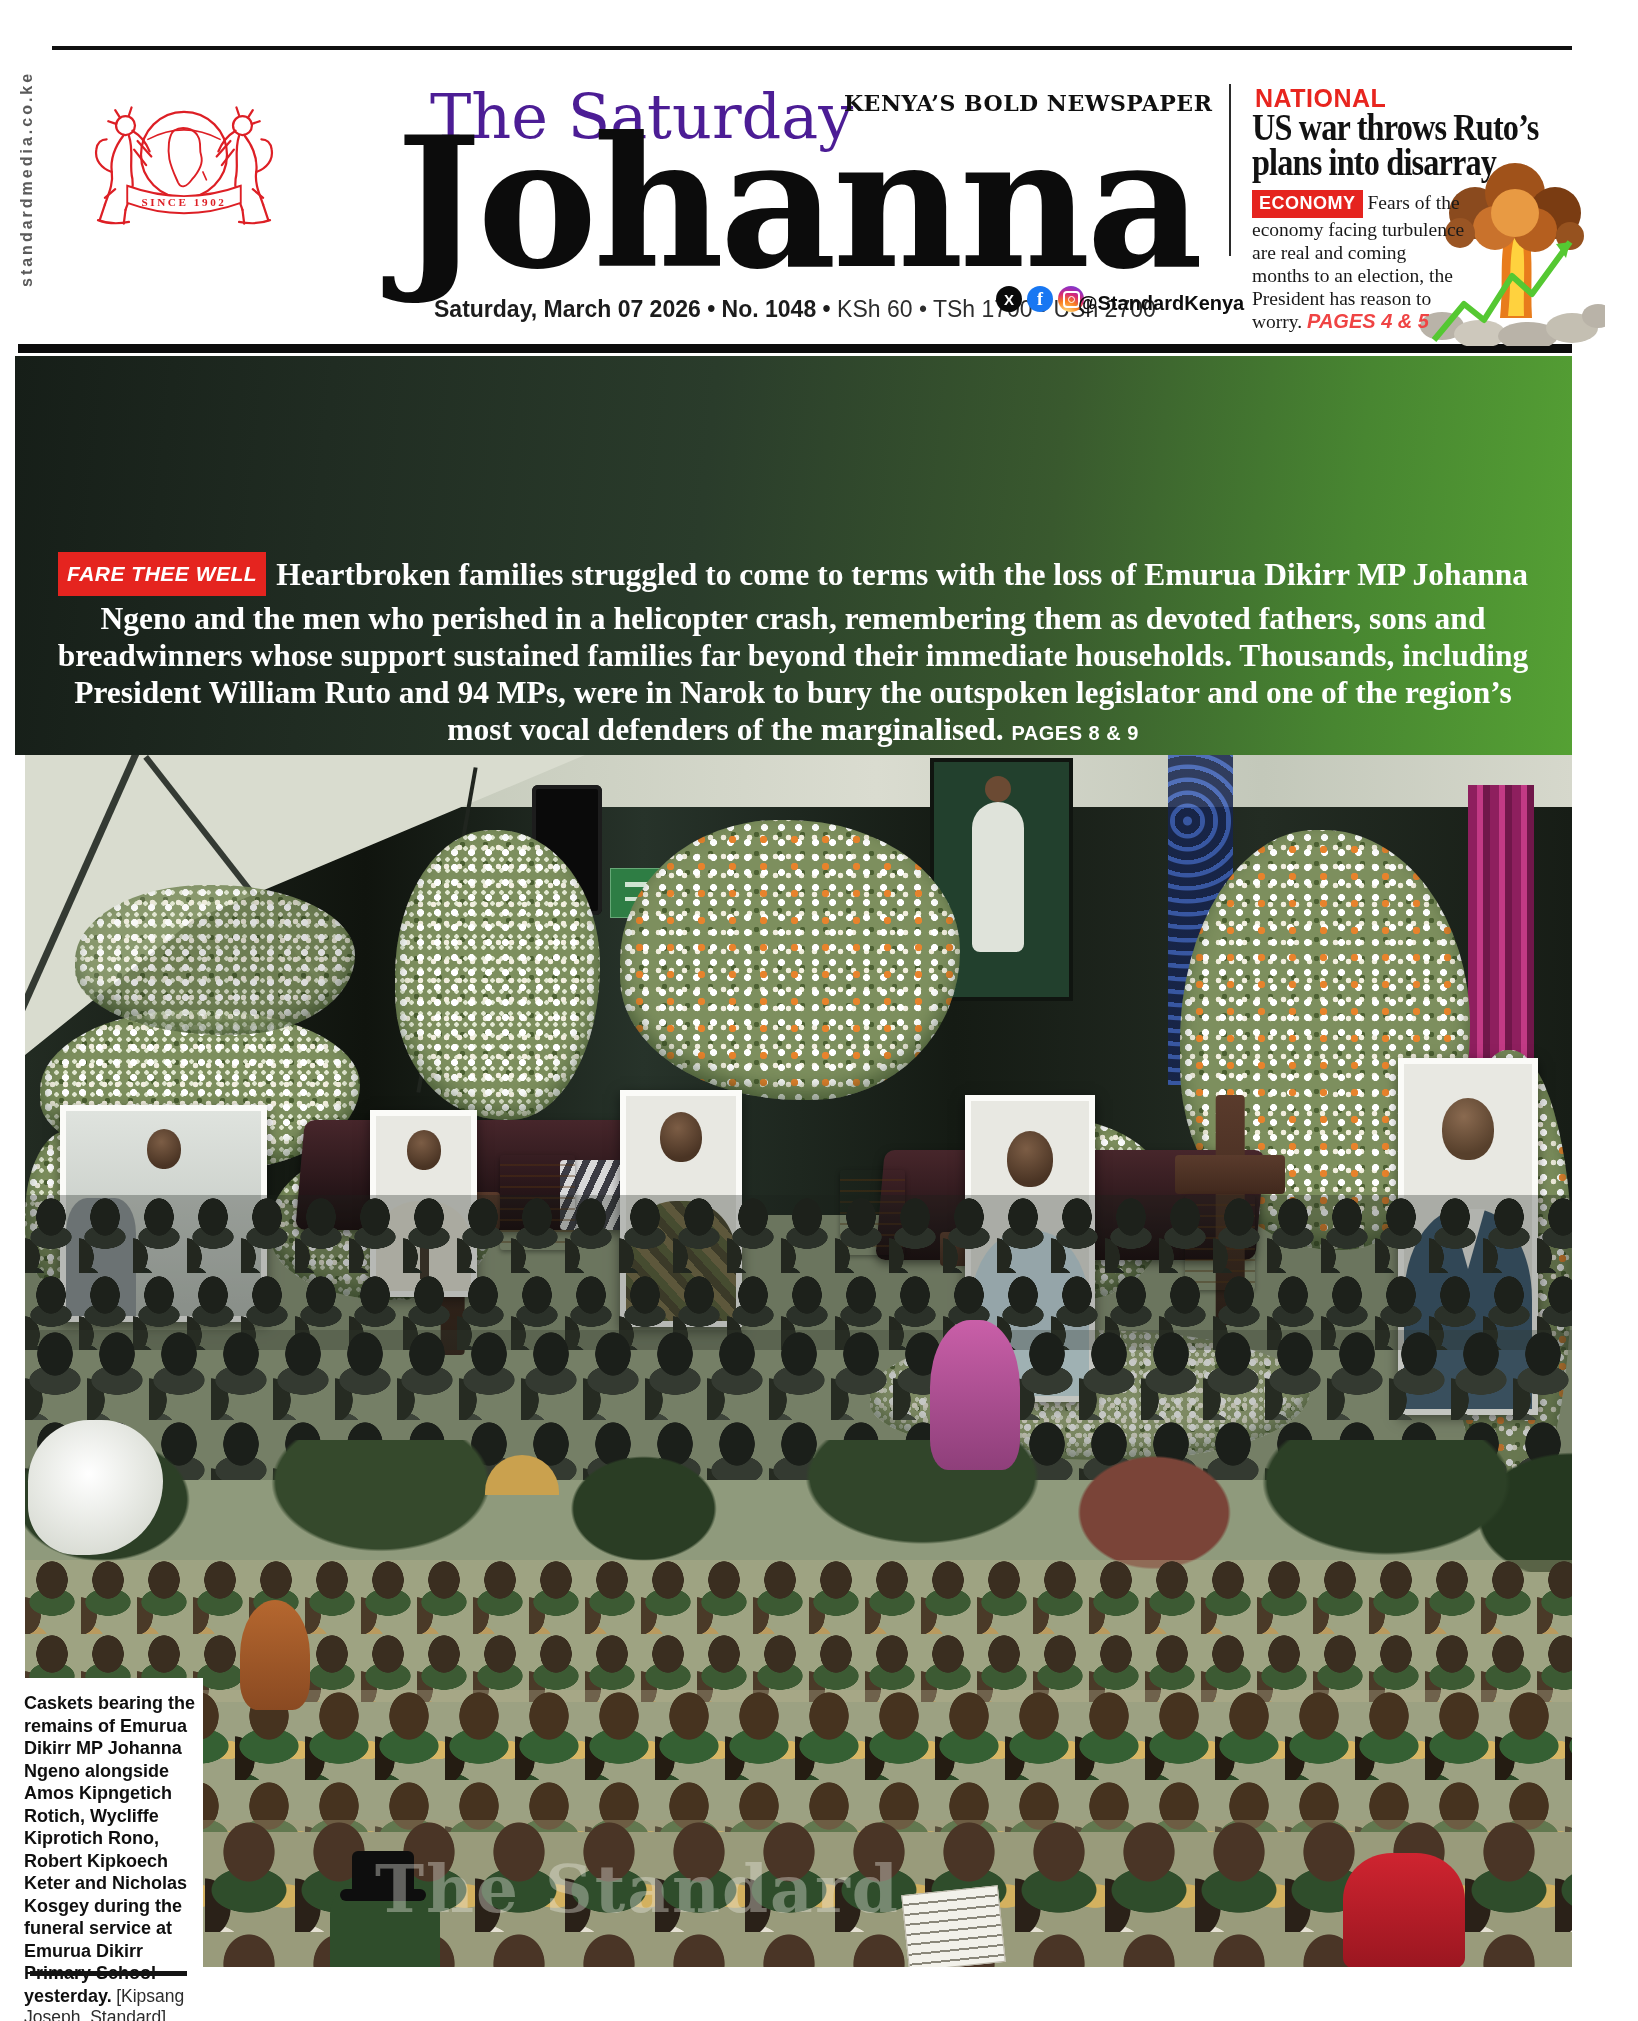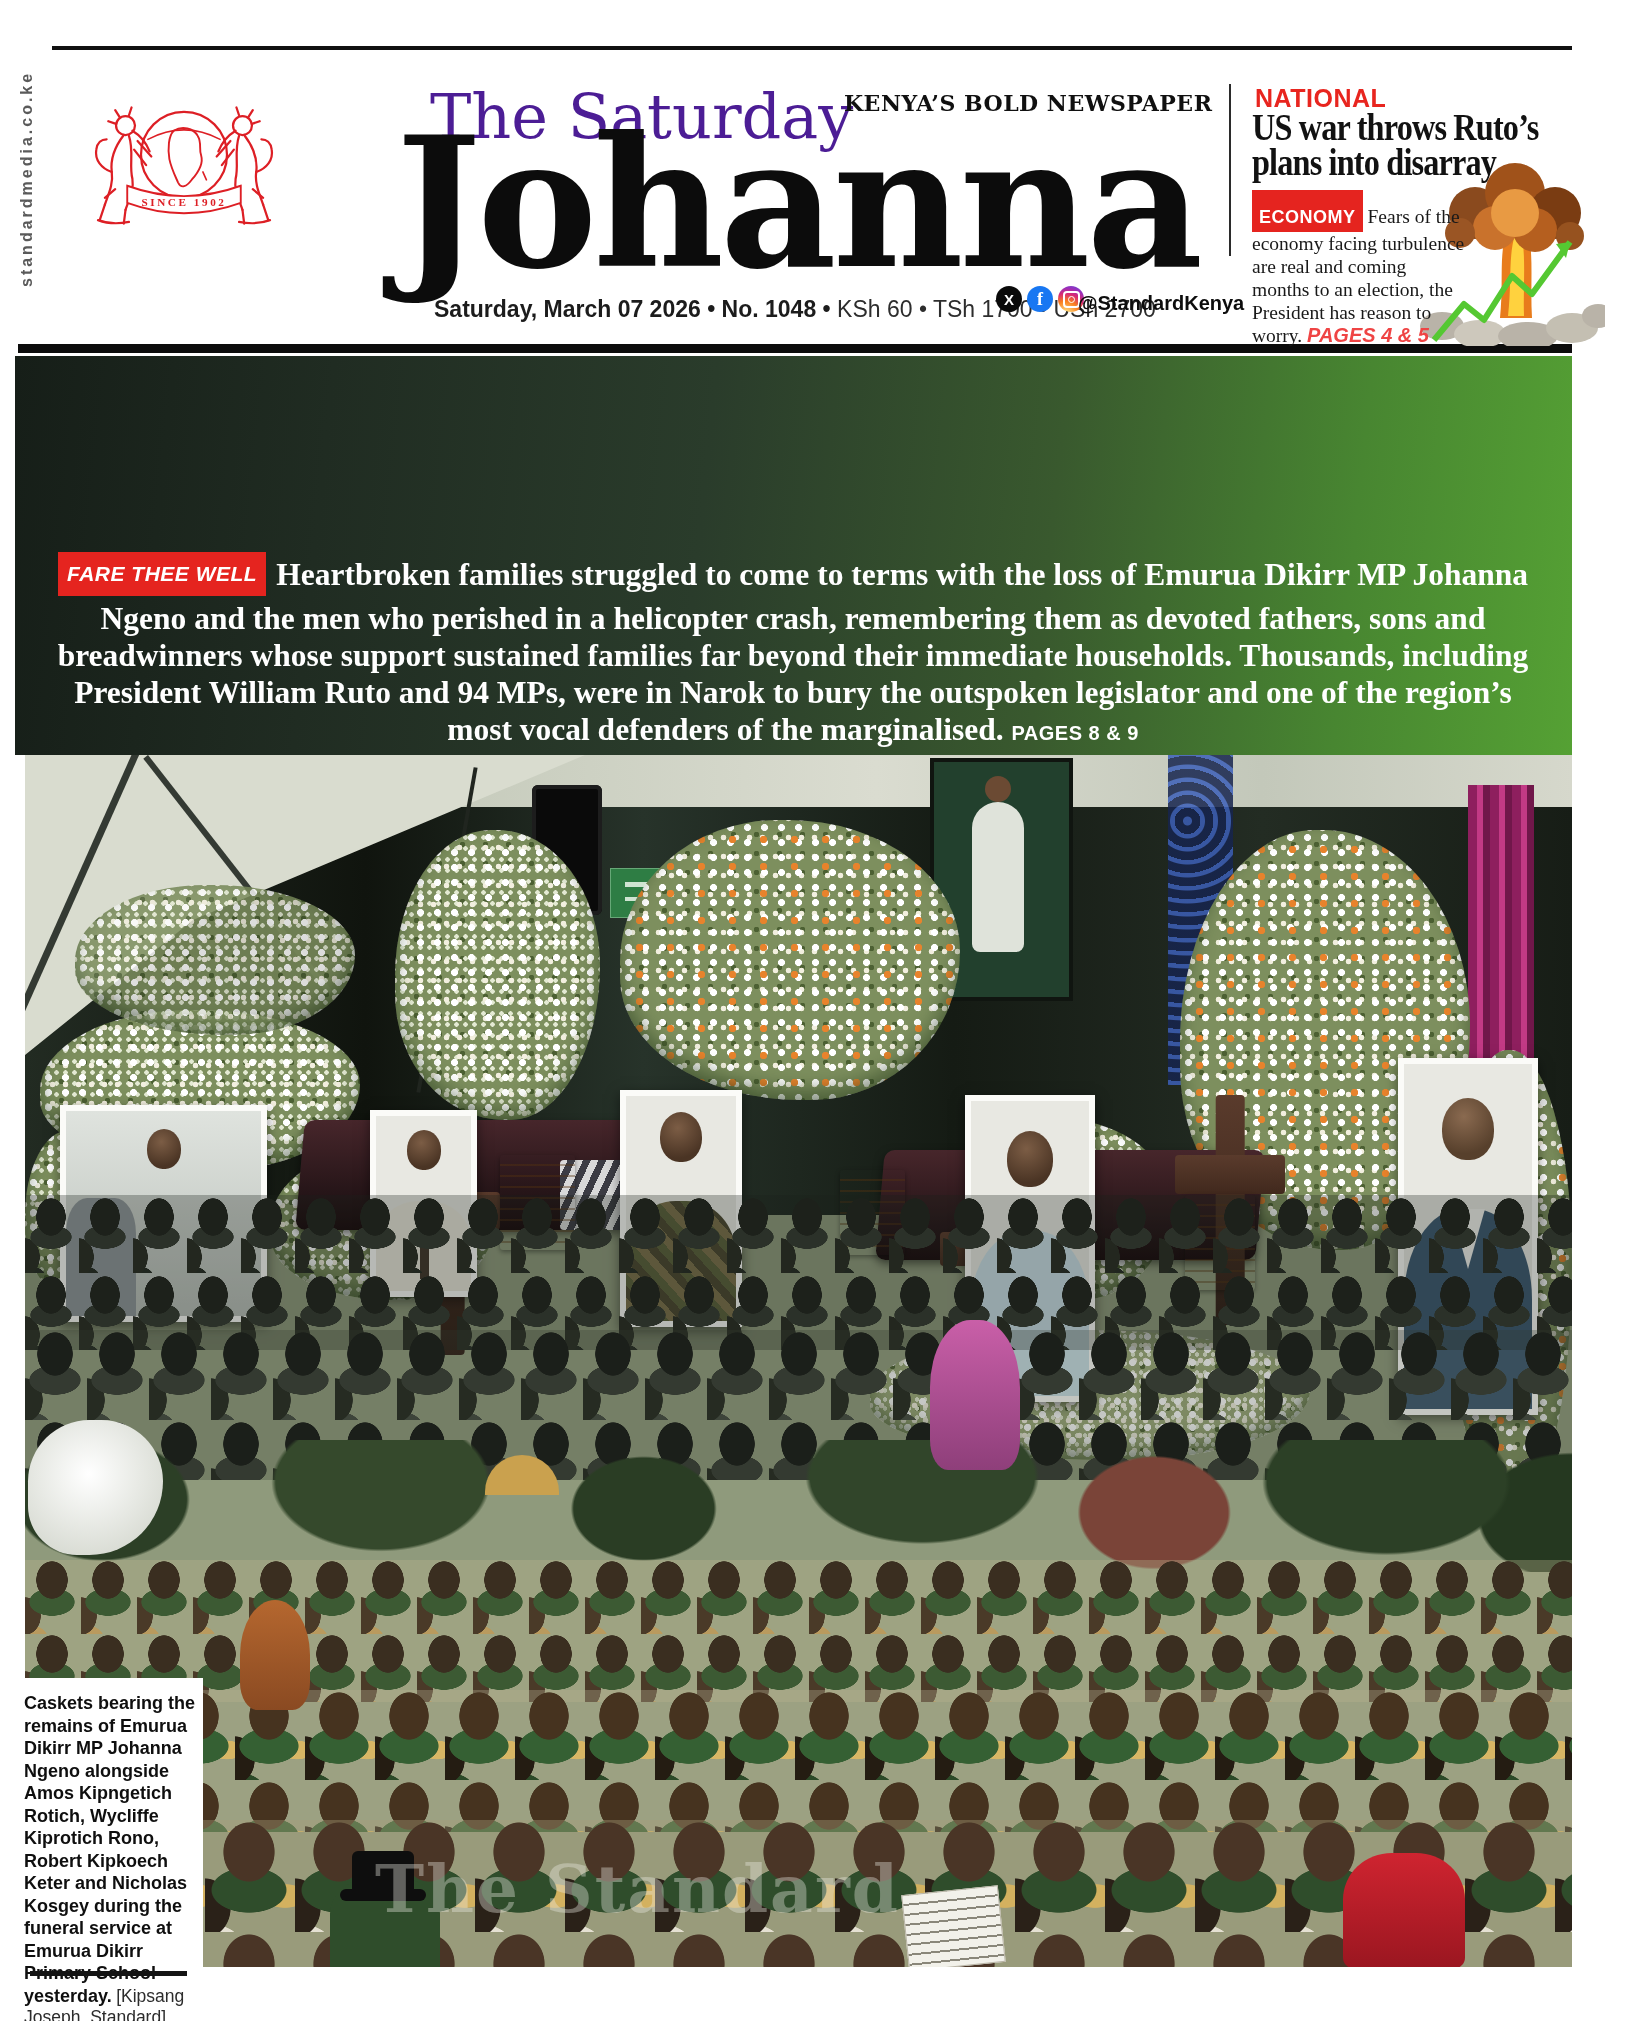--- a/index.html
+++ b/index.html
@@ -31,21 +31,21 @@
   #hdiv{left:1229px;top:84px;width:2px;height:172px;background:#2b2b2b;}
 
   
   #kicker{left:1255px;top:84px;font-size:25px;font-weight:700;letter-spacing:.5px;color:#e8251f;}
   #nathl{left:1252px;top:110px;width:384px;font-family:"Liberation Serif",serif;font-weight:700;
          font-size:38px;line-height:.92;color:#121212;letter-spacing:-1px;
          transform:scaleX(.85);transform-origin:top left;}
   #natbody{left:1252px;top:190px;width:216px;font-family:"Liberation Serif",serif;
            font-size:19.5px;line-height:23px;color:#191919;z-index:4;}
   .redtag{display:inline-block;background:#e5241f;color:#fff;font-family:"Liberation Sans",sans-serif;
-          font-weight:700;font-size:18px;padding:16px 7px 3px;letter-spacing:.5px;margin-right:5px;}
+          font-weight:700;font-size:18px;padding:2px 7px 3px;letter-spacing:.5px;margin-right:5px;}
   #natbody b{font-family:"Liberation Sans",sans-serif;font-weight:700;font-size:20px;color:#ef4444;font-style:italic;}
   #boom{left:1420px;top:158px;width:185px;height:188px;z-index:3;}
 
   
   #bigrule{left:18px;top:344px;width:1554px;height:9px;background:#0c0c0c;z-index:2;}
   #banner{left:15px;top:356px;width:1557px;height:399px;z-index:1;
           background:linear-gradient(96deg,#161e18 0%,#202c22 20%,#2a3c2b 44%,#39592e 66%,#488631 85%,#55a134 100%);}
   #leadhl{position:absolute;left:0;top:12px;width:100%;text-align:center;white-space:nowrap;
           font-family:"Liberation Serif",serif;font-weight:700;font-size:178px;line-height:1;
           letter-spacing:-2px;color:#fdfdfa;}

